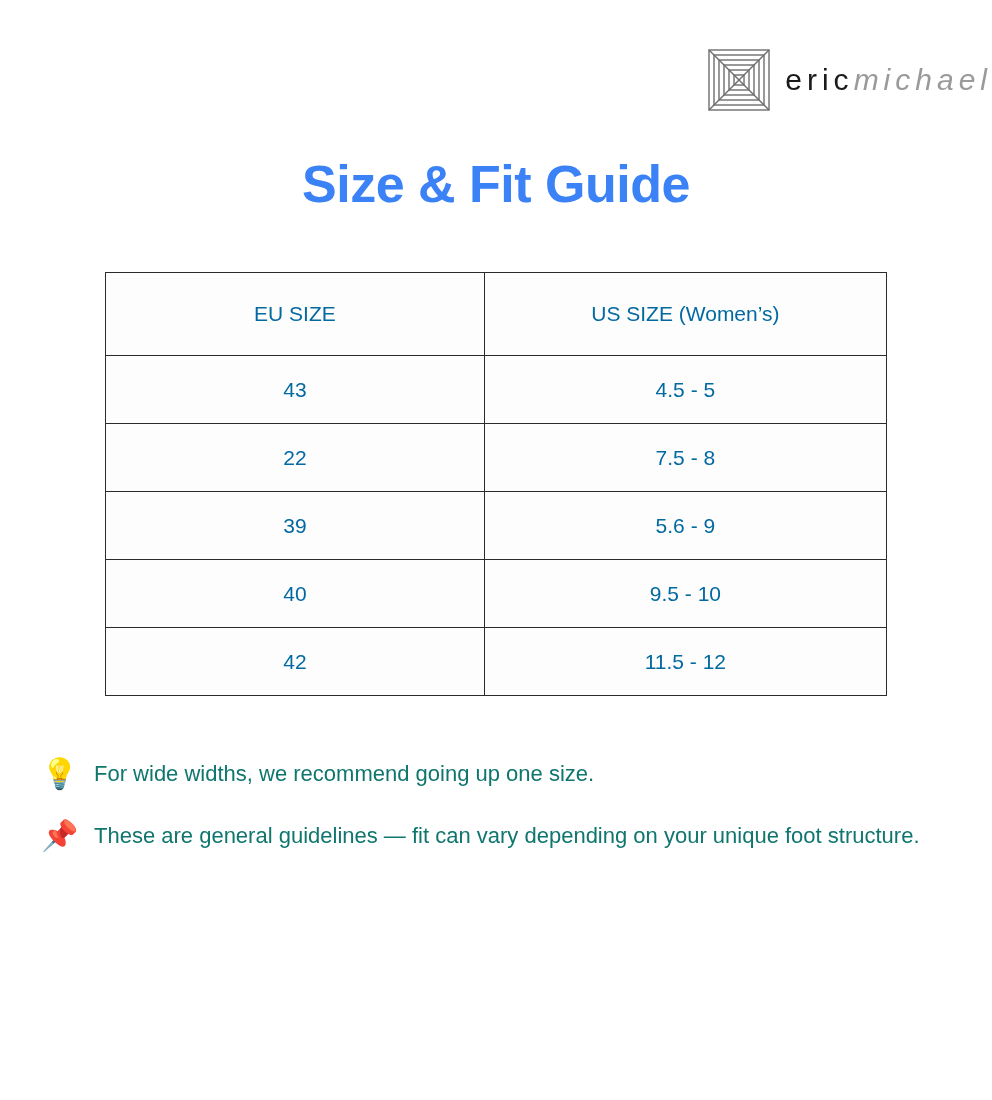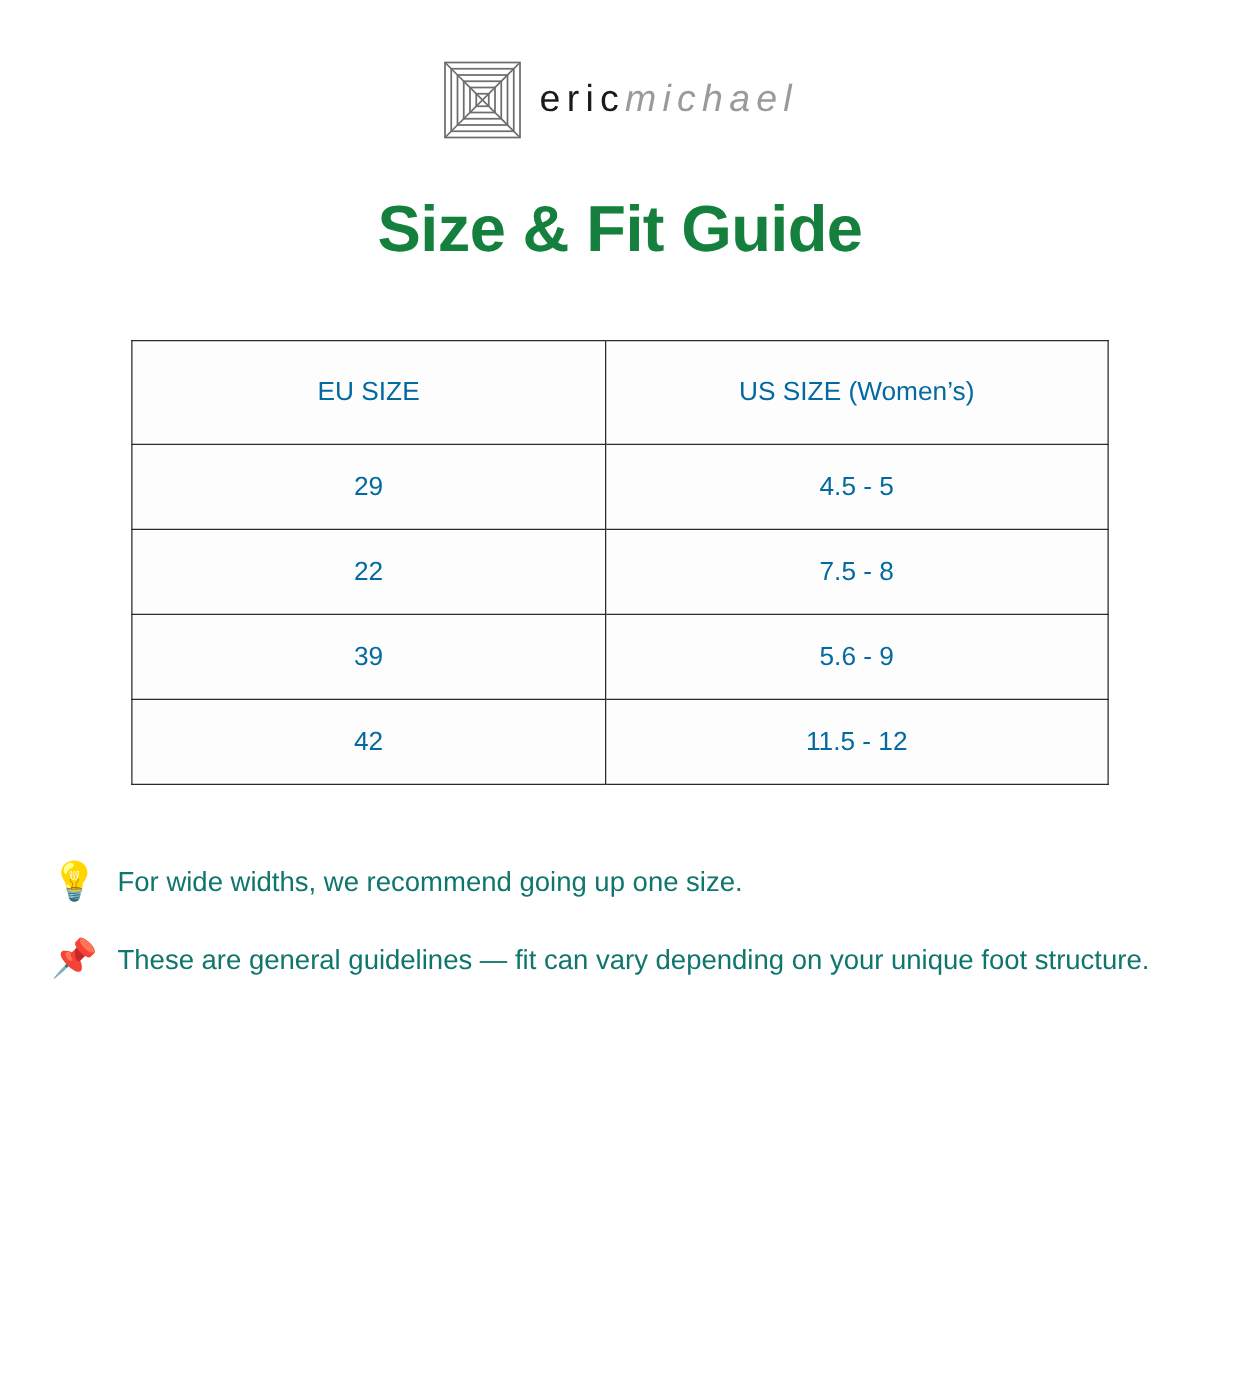--- a/index.html
+++ b/index.html
@@ -19,21 +19,21 @@
     position: relative;
     width: 992px;
     height: 1100px;
     box-sizing: border-box;
   }
 
   
   .brand {
     display: flex;
     align-items: center;
-    justify-content: center;
+    justify-content: flex-end;
     gap: 14px;
     margin-top: 48px;
   }
   .brand-mark {
     width: 64px;
     height: 64px;
     display: block;
   }
   .brand-text {
     display: flex;
@@ -50,21 +50,21 @@
     font-style: italic;
   }
 
   
   .page-title {
     text-align: center;
     font-size: 52px;
     font-weight: bold;
     letter-spacing: -0.5px;
     margin: 42px 0 0 0;
-    color: #15803d;
+    color: #3b82f6;
   }
 
   
   .table-wrap {
     margin: 58px auto 0 auto;
     width: 782px;
   }
   table.size-table {
     width: 100%;
     border-collapse: collapse;
@@ -157,30 +157,34 @@
         <col class="col-us">
       </colgroup>
       <thead>
         <tr>
           <th>EU SIZE</th>
           <th>US SIZE (Women’s)</th>
         </tr>
       </thead>
       <tbody>
         <tr>
-          <td>29</td>
+          <td>43</td>
           <td>4.5 - 5</td>
         </tr>
         <tr>
           <td>22</td>
           <td>7.5 - 8</td>
         </tr>
         <tr>
           <td>39</td>
           <td>5.6 - 9</td>
+        </tr>
+        <tr>
+          <td>40</td>
+          <td>9.5 - 10</td>
         </tr>
         <tr>
           <td>42</td>
           <td>11.5 - 12</td>
         </tr>
       </tbody>
     </table>
   </div>
 
   <div class="notes">

